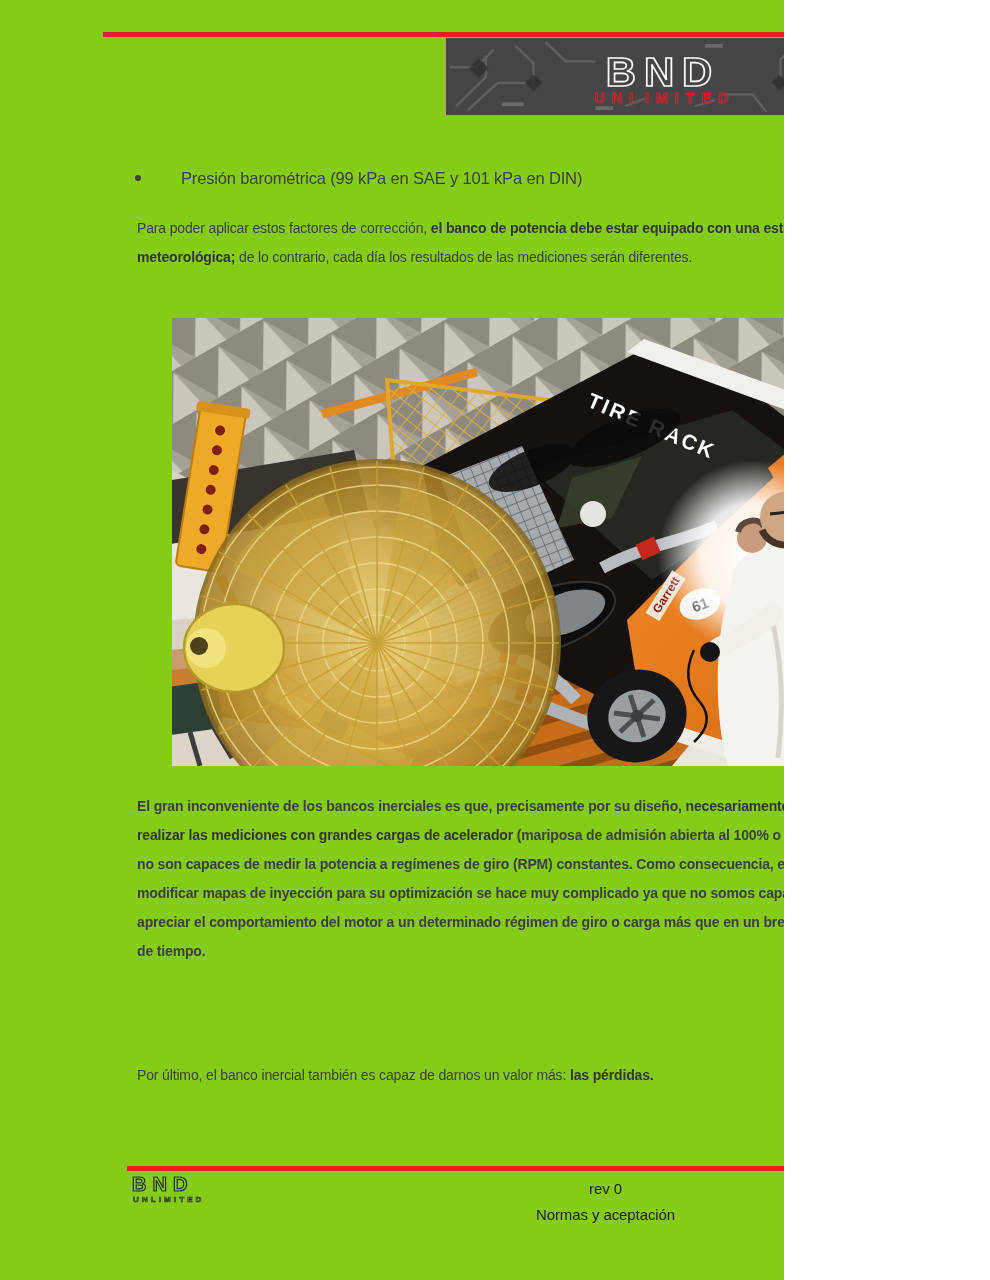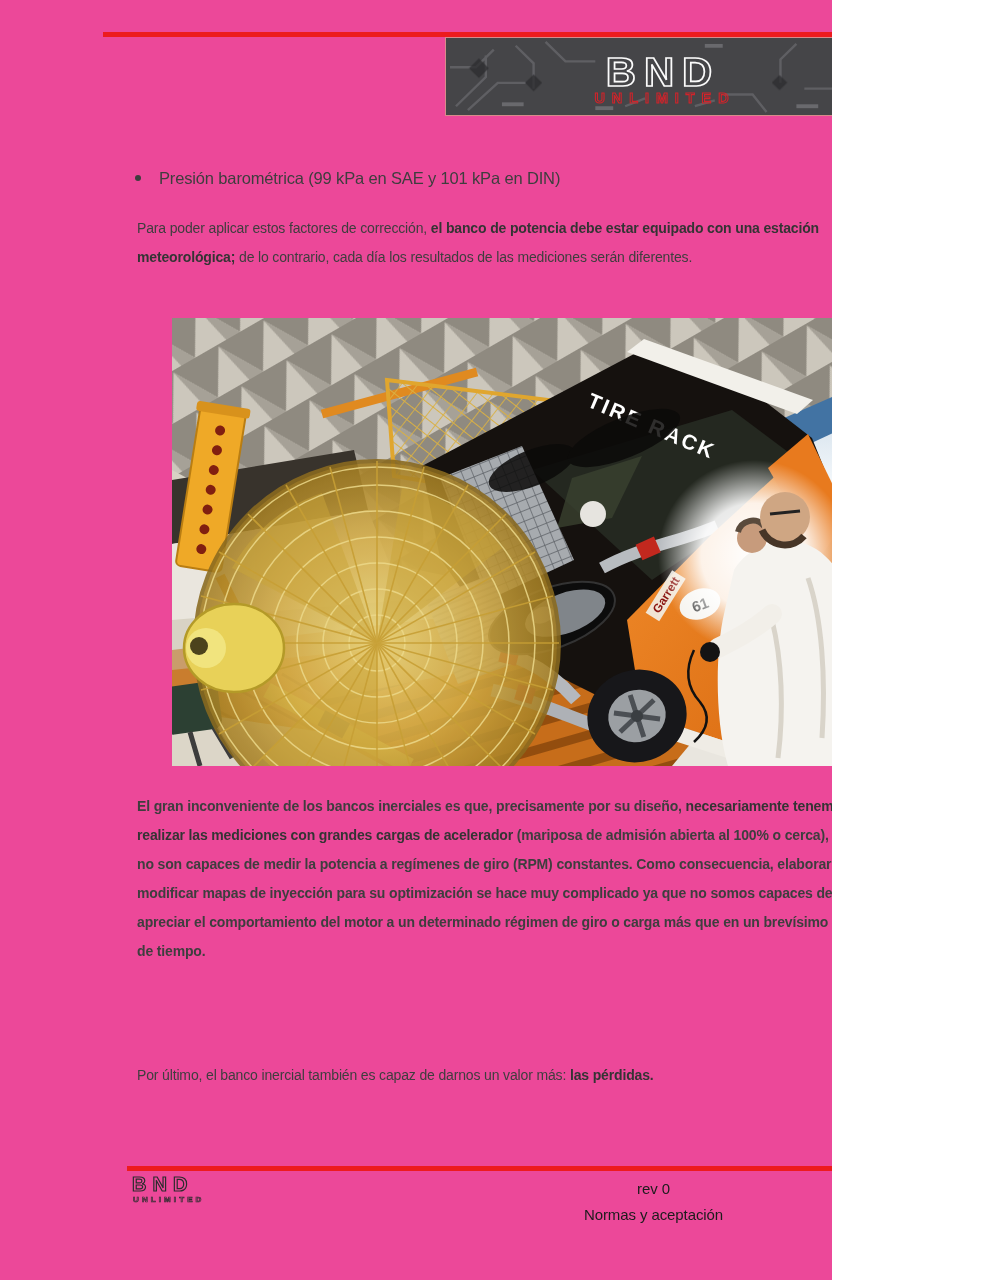--- a/index.html
+++ b/index.html
@@ -1,38 +1,37 @@
 <!DOCTYPE html>
 <html><head>
 <meta charset="utf-8">
 <style>
   html, body { margin: 0; padding: 0; background: #ffffff; }
   .page {
     position: relative;
     width: 784px;
     height: 1280px;
-    background: #ec4899;
+    background: #84cc16;
     font-family: "Liberation Sans", sans-serif;
     color: #3e3e3e;
     overflow: hidden;
-    padding-left: 48px;
   }
   .rule { position: absolute; background: #ed1b1e; height: 5px; }
   .rule-top { left: 103px; top: 32px; width: 790px; }
   .rule-bottom { left: 127px; top: 1166px; width: 788px; }
 
   .banner {
     position: absolute; left: 445px; top: 37px; width: 437px; height: 79px;
     border: 1px solid #d98a8a; box-sizing: border-box;
   }
   .banner svg { display: block; width: 100%; height: 100%; }
 
   .bullet-row { position: absolute; left: 130px; top: 165px; width: 760px; font-size: 16.5px; line-height: 26px; letter-spacing: -0.15px; }
   .bullet-dot { position: absolute; left: 5px; top: 10px; width: 6px; height: 6px; border-radius: 50%; background: #3e3e3e; }
-  .bullet-text { margin-left: 29px; }
+  .bullet-text { margin-left: 51px; }
 
   .para { position: absolute; left: 137px; width: 748px; font-size: 14px; line-height: 29px; letter-spacing: -0.15px; margin: 0; }
   .para b { color: #343434; }
   .p1 { top: 214px; }
   .p2 { top: 792px; font-weight: bold; }
   .p3 { top: 1022px; margin-top: 39px; }
   .p4 { top: 1067px; }
 
   .figure { position: absolute; left: 172px; top: 318px; width: 676px; height: 448px; }
   .figure svg { display: block; width: 676px; height: 448px; }

